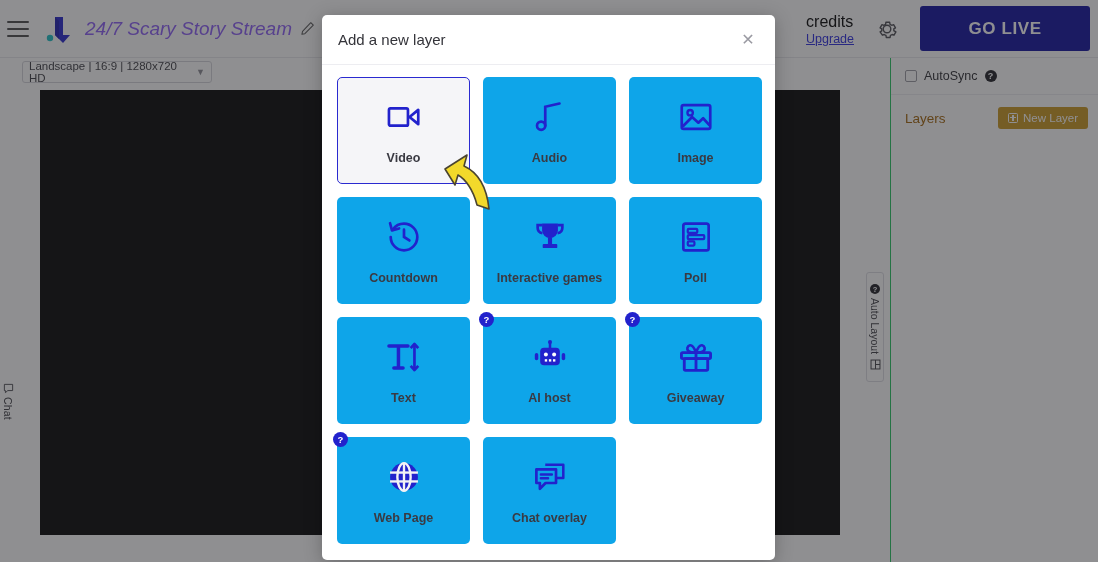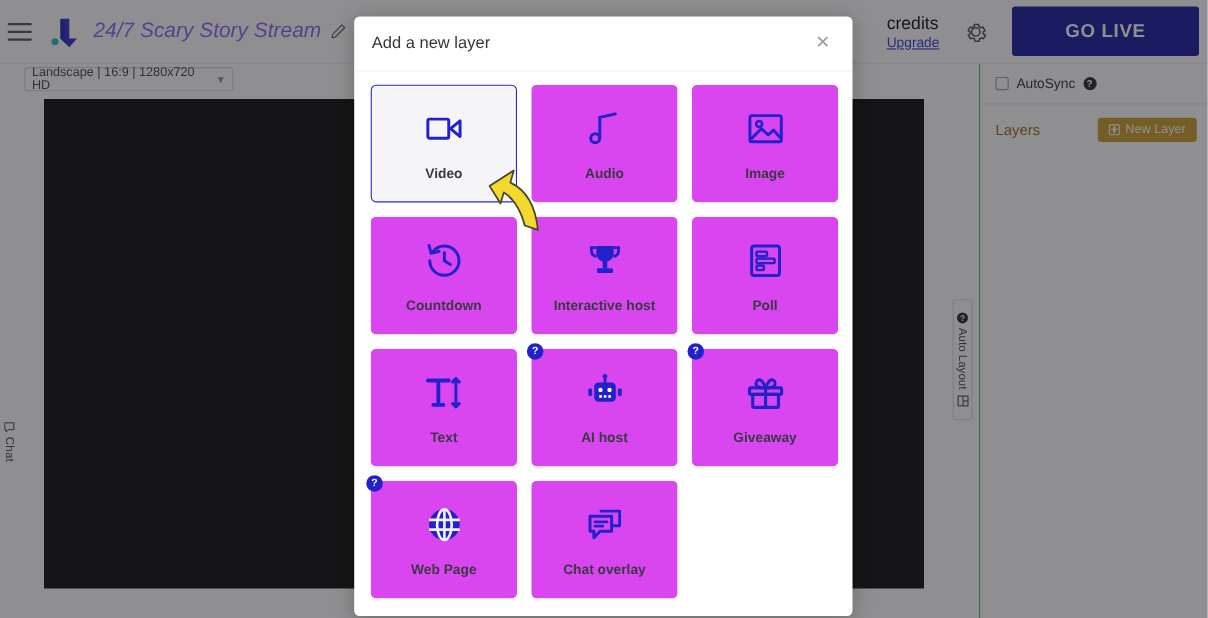--- a/index.html
+++ b/index.html
@@ -156,21 +156,21 @@
     color: #9a9aa2; font-size: 16px; line-height: 1;
   }
   .modal-body {
     flex: 1; padding: 12px 15px 14px 15px; overflow: hidden;
   }
   .grid {
     display: grid; grid-template-columns: repeat(3, 133px);
     gap: 13px 13px;
   }
   .layer-card {
-    position: relative; height: 107px; background: #d946ef;
+    position: relative; height: 107px; background: #0ea5e9;
     border-radius: 5px; border: 1px solid transparent;
     display: flex; flex-direction: column; align-items: center; justify-content: center;
     gap: 14px; cursor: pointer;
   }
   .layer-card.selected { border: 1.6px solid #2a2ad0; background: #f5f5f8; }
   .layer-card .ic { height: 40px; display: flex; align-items: center; justify-content: center; }
   .layer-card .lbl { font-size: 12.5px; color: #3a3a42; font-weight: bold; }
   .qbadge {
     position: absolute; left: -5px; top: -6px;
     width: 15px; height: 15px; border-radius: 50%;
@@ -327,21 +327,21 @@
           </div>
           <div class="layer-card">
             <span class="ic">
               <svg width="38" height="38" viewBox="0 0 24 24">
                 <path d="M7 3.5h10v4.2a5 5 0 01-10 0z" fill="#2222cc"></path>
                 <path d="M7 4.5H4.2v1.6c0 2 1.3 3.2 3 3.4M17 4.5h2.8v1.6c0 2-1.3 3.2-3 3.4" fill="none" stroke="#2222cc" stroke-width="1.7"></path>
                 <rect x="10.7" y="12.2" width="2.6" height="4.2" fill="#2222cc"></rect>
                 <rect x="7.4" y="16.4" width="9.2" height="2.6" rx="0.6" fill="#2222cc"></rect>
               </svg>
             </span>
-            <span class="lbl">Interactive host</span>
+            <span class="lbl">Interactive games</span>
           </div>
           <div class="layer-card">
             <span class="ic">
               <svg width="38" height="38" viewBox="0 0 24 24">
                 <rect x="4" y="3.5" width="16" height="17" rx="1.4" fill="none" stroke="#2222cc" stroke-width="1.7"></rect>
                 <rect x="6.8" y="6.8" width="6" height="2.6" rx="0.6" fill="none" stroke="#2222cc" stroke-width="1.4"></rect>
                 <rect x="6.8" y="10.8" width="10.4" height="2.6" rx="0.6" fill="none" stroke="#2222cc" stroke-width="1.4"></rect>
                 <rect x="6.8" y="14.8" width="4.2" height="2.6" rx="0.6" fill="none" stroke="#2222cc" stroke-width="1.4"></rect>
               </svg>
             </span>

